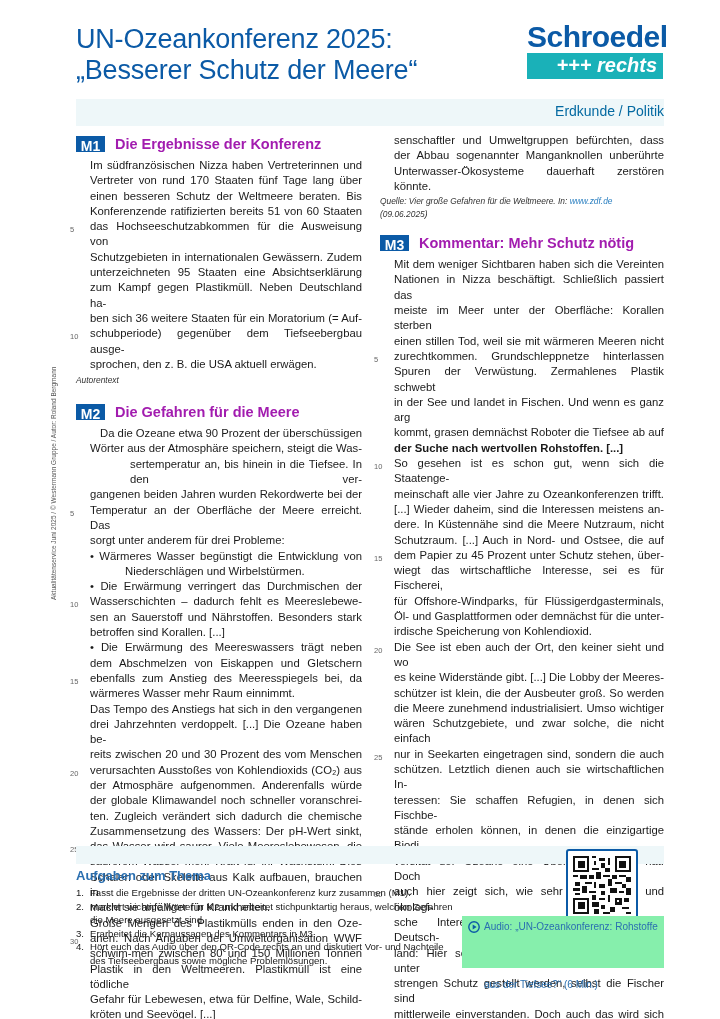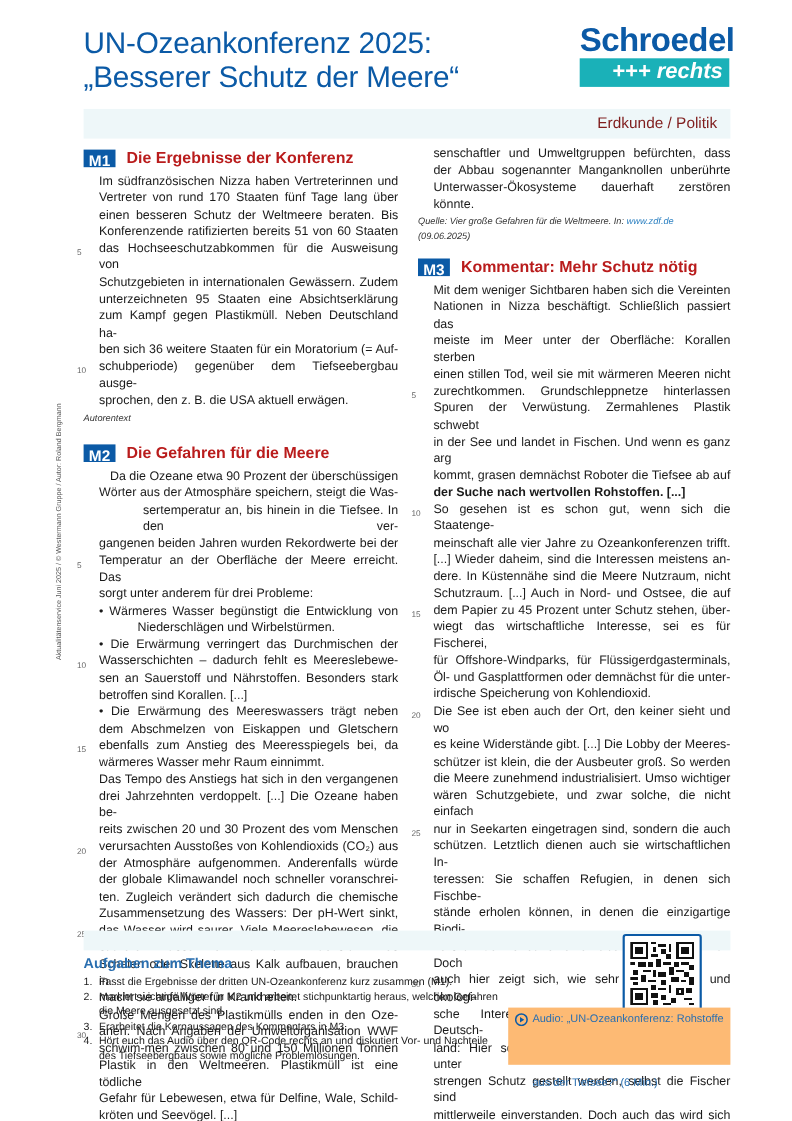--- a/index.html
+++ b/index.html
@@ -7,50 +7,50 @@
   body { position: relative; font-family: "Liberation Sans", "DejaVu Sans", sans-serif; color: #1a1a1a; }
 
   .title { position: absolute; left: 76px; top: 24px; color: #0b5aa6; font-size: 27px; line-height: 31px; letter-spacing: -0.2px; font-family: "Liberation Sans", sans-serif; }
   .title div { white-space: nowrap; }
 
   .logo { position: absolute; left: 527px; top: 21px; width: 136px; }
   .logo-name { color: #0b5aa6; font-size: 30px; font-weight: bold; line-height: 32px; text-align: right; letter-spacing: -0.5px; }
   .logo-bar { background: #1ab1b8; color: #fff; font-size: 20px; font-style: italic; font-weight: bold; text-align: right; padding: 0 6px 1px 0; height: 26px; line-height: 25px; }
 
   .subject-bar { position: absolute; left: 76px; top: 99px; width: 588px; height: 27px; background: #eef7f9; }
-  .subject { position: absolute; right: 12px; top: 4px; color: #7f1d1d; font-size: 14px; }
+  .subject { position: absolute; right: 0; top: 4px; color: #0369a1; font-size: 14px; }
 
   .side-note { position: absolute; left: 50px; top: 600px; transform-origin: 0 0; transform: rotate(-90deg); font-size: 6.5px; color: #555; white-space: nowrap; }
 
   .col { position: absolute; }
   .col-left { left: 76px; top: 136px; width: 286px; }
   .col-right { left: 380px; top: 133px; width: 284px; }
 
   .mhead { display: flex; align-items: center; margin-bottom: 6px; }
   .badge { background: #0b5aa6; color: #fff; font-weight: bold; font-size: 14px; width: 29px; height: 16px; line-height: 20px; text-align: center; margin-right: 10px; }
-  .mtitle { font-weight: bold; font-size: 14.5px; color: #b91c1c; }
+  .mtitle { font-weight: bold; font-size: 14.5px; color: #a21caf; }
 
   .text { position: relative; padding-left: 14px; font-size: 11.3px; line-height: 15.3px; text-align: justify; }
   .text p { margin: 0; }
   .ln { position: absolute; left: -6px; font-size: 7.5px; color: #666; width: 14px; text-align: right; }
 
   .source { font-size: 8.4px; font-style: italic; line-height: 13px; color: #333; }
   .source .link { color: #2a7fc0; }
 
   .tasks-bar { position: absolute; left: 76px; top: 846px; width: 588px; height: 18px; background: #eef7f9; }
   .tasks { position: absolute; left: 76px; top: 868px; width: 380px; }
   .tasks-title { color: #2a6fb0; font-size: 13px; font-weight: bold; margin-bottom: 3px; }
   .tasks ol { list-style: none; font-size: 9.6px; line-height: 13.5px; }
   .tasks li { display: flex; }
   .tasks .num { width: 14px; flex: 0 0 14px; }
 
   .qr { position: absolute; left: 566px; top: 849px; width: 72px; height: 72px; border: 2px solid #0b5aa6; border-radius: 3px; background: #fff; padding: 5px; }
   .qr svg { width: 100%; height: 100%; display: block; }
 
-  .audio-box { position: absolute; left: 462px; top: 916px; width: 202px; height: 52px; background: #fdba74; padding: 4px 6px 0 6px; font-size: 10px; line-height: 14px; color: #2a6fb0; }
+  .audio-box { position: absolute; left: 462px; top: 916px; width: 202px; height: 52px; background: #86efac; padding: 4px 6px 0 6px; font-size: 10px; line-height: 14px; color: #2a6fb0; }
   .audio-line1 { display: flex; align-items: flex-start; }
   .play-icon { width: 12px; height: 12px; margin-right: 4px; margin-top: 1px; flex: 0 0 12px; }
   .audio-indent { padding-left: 16px; margin-top: 44px; }
   .kurz-url { font-style: italic; }
 </style>
 </head>
 <body>
 
 <div class="title">
   <div>UN-Ozeankonferenz 2025:</div>

